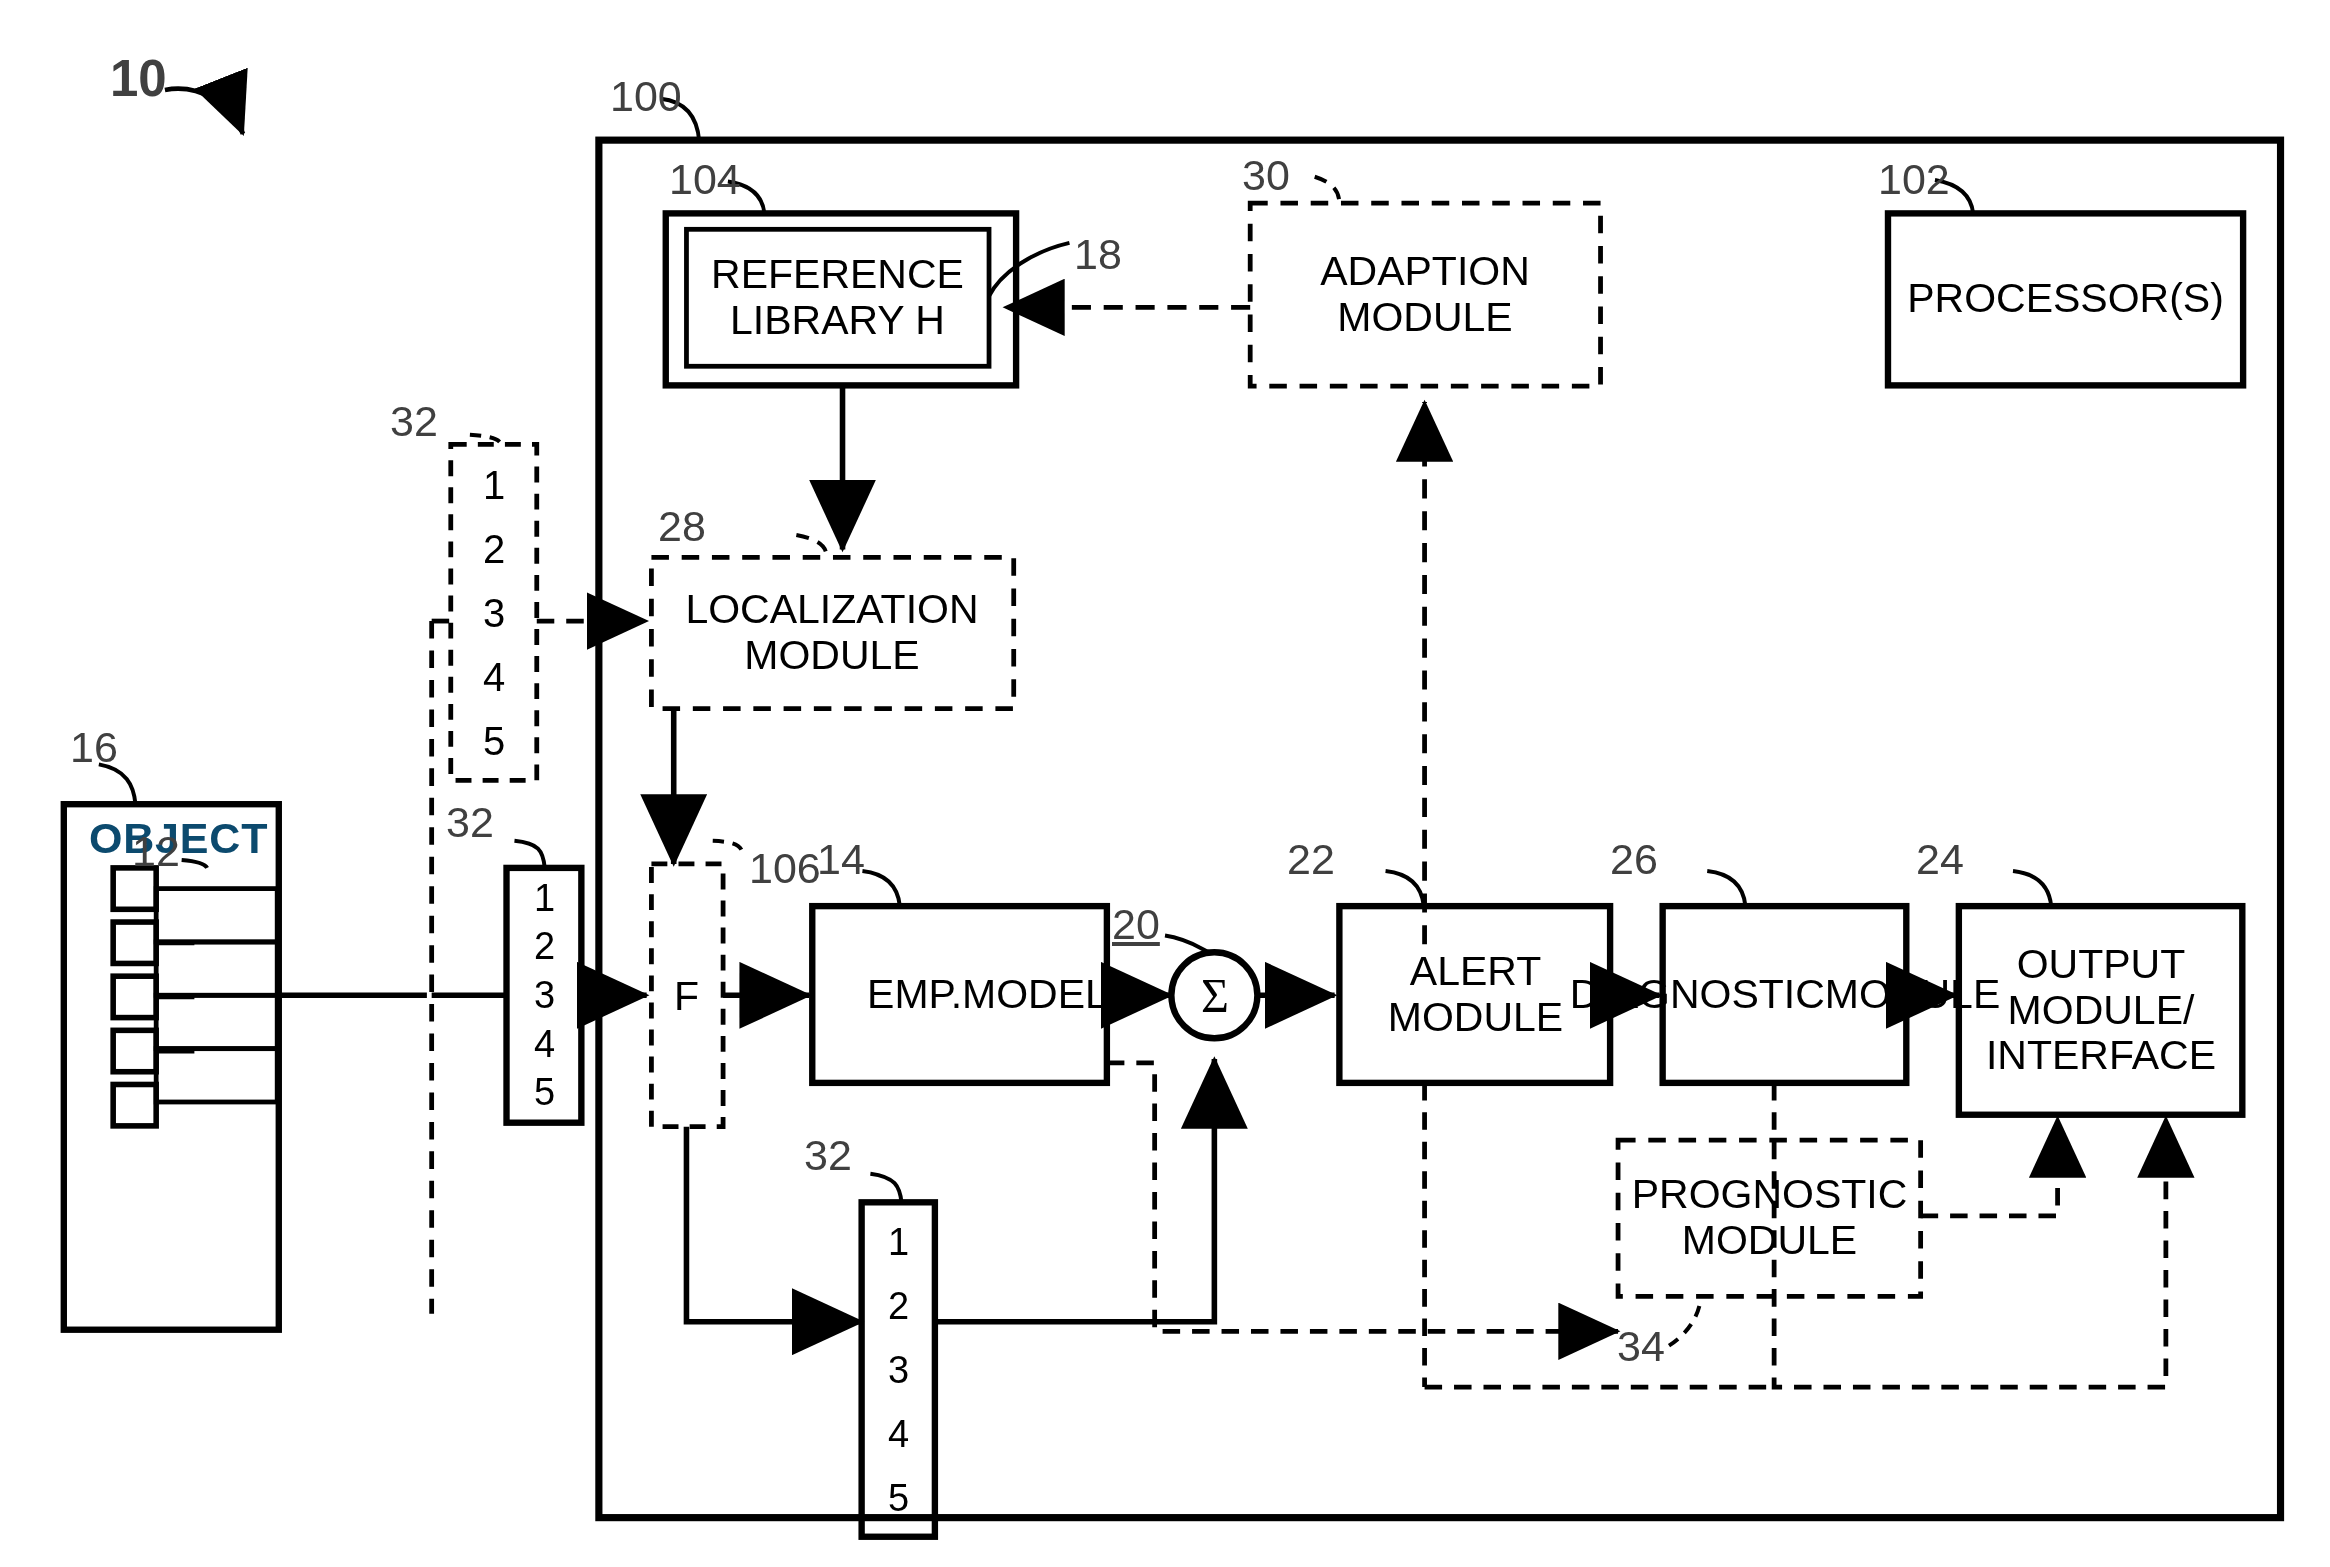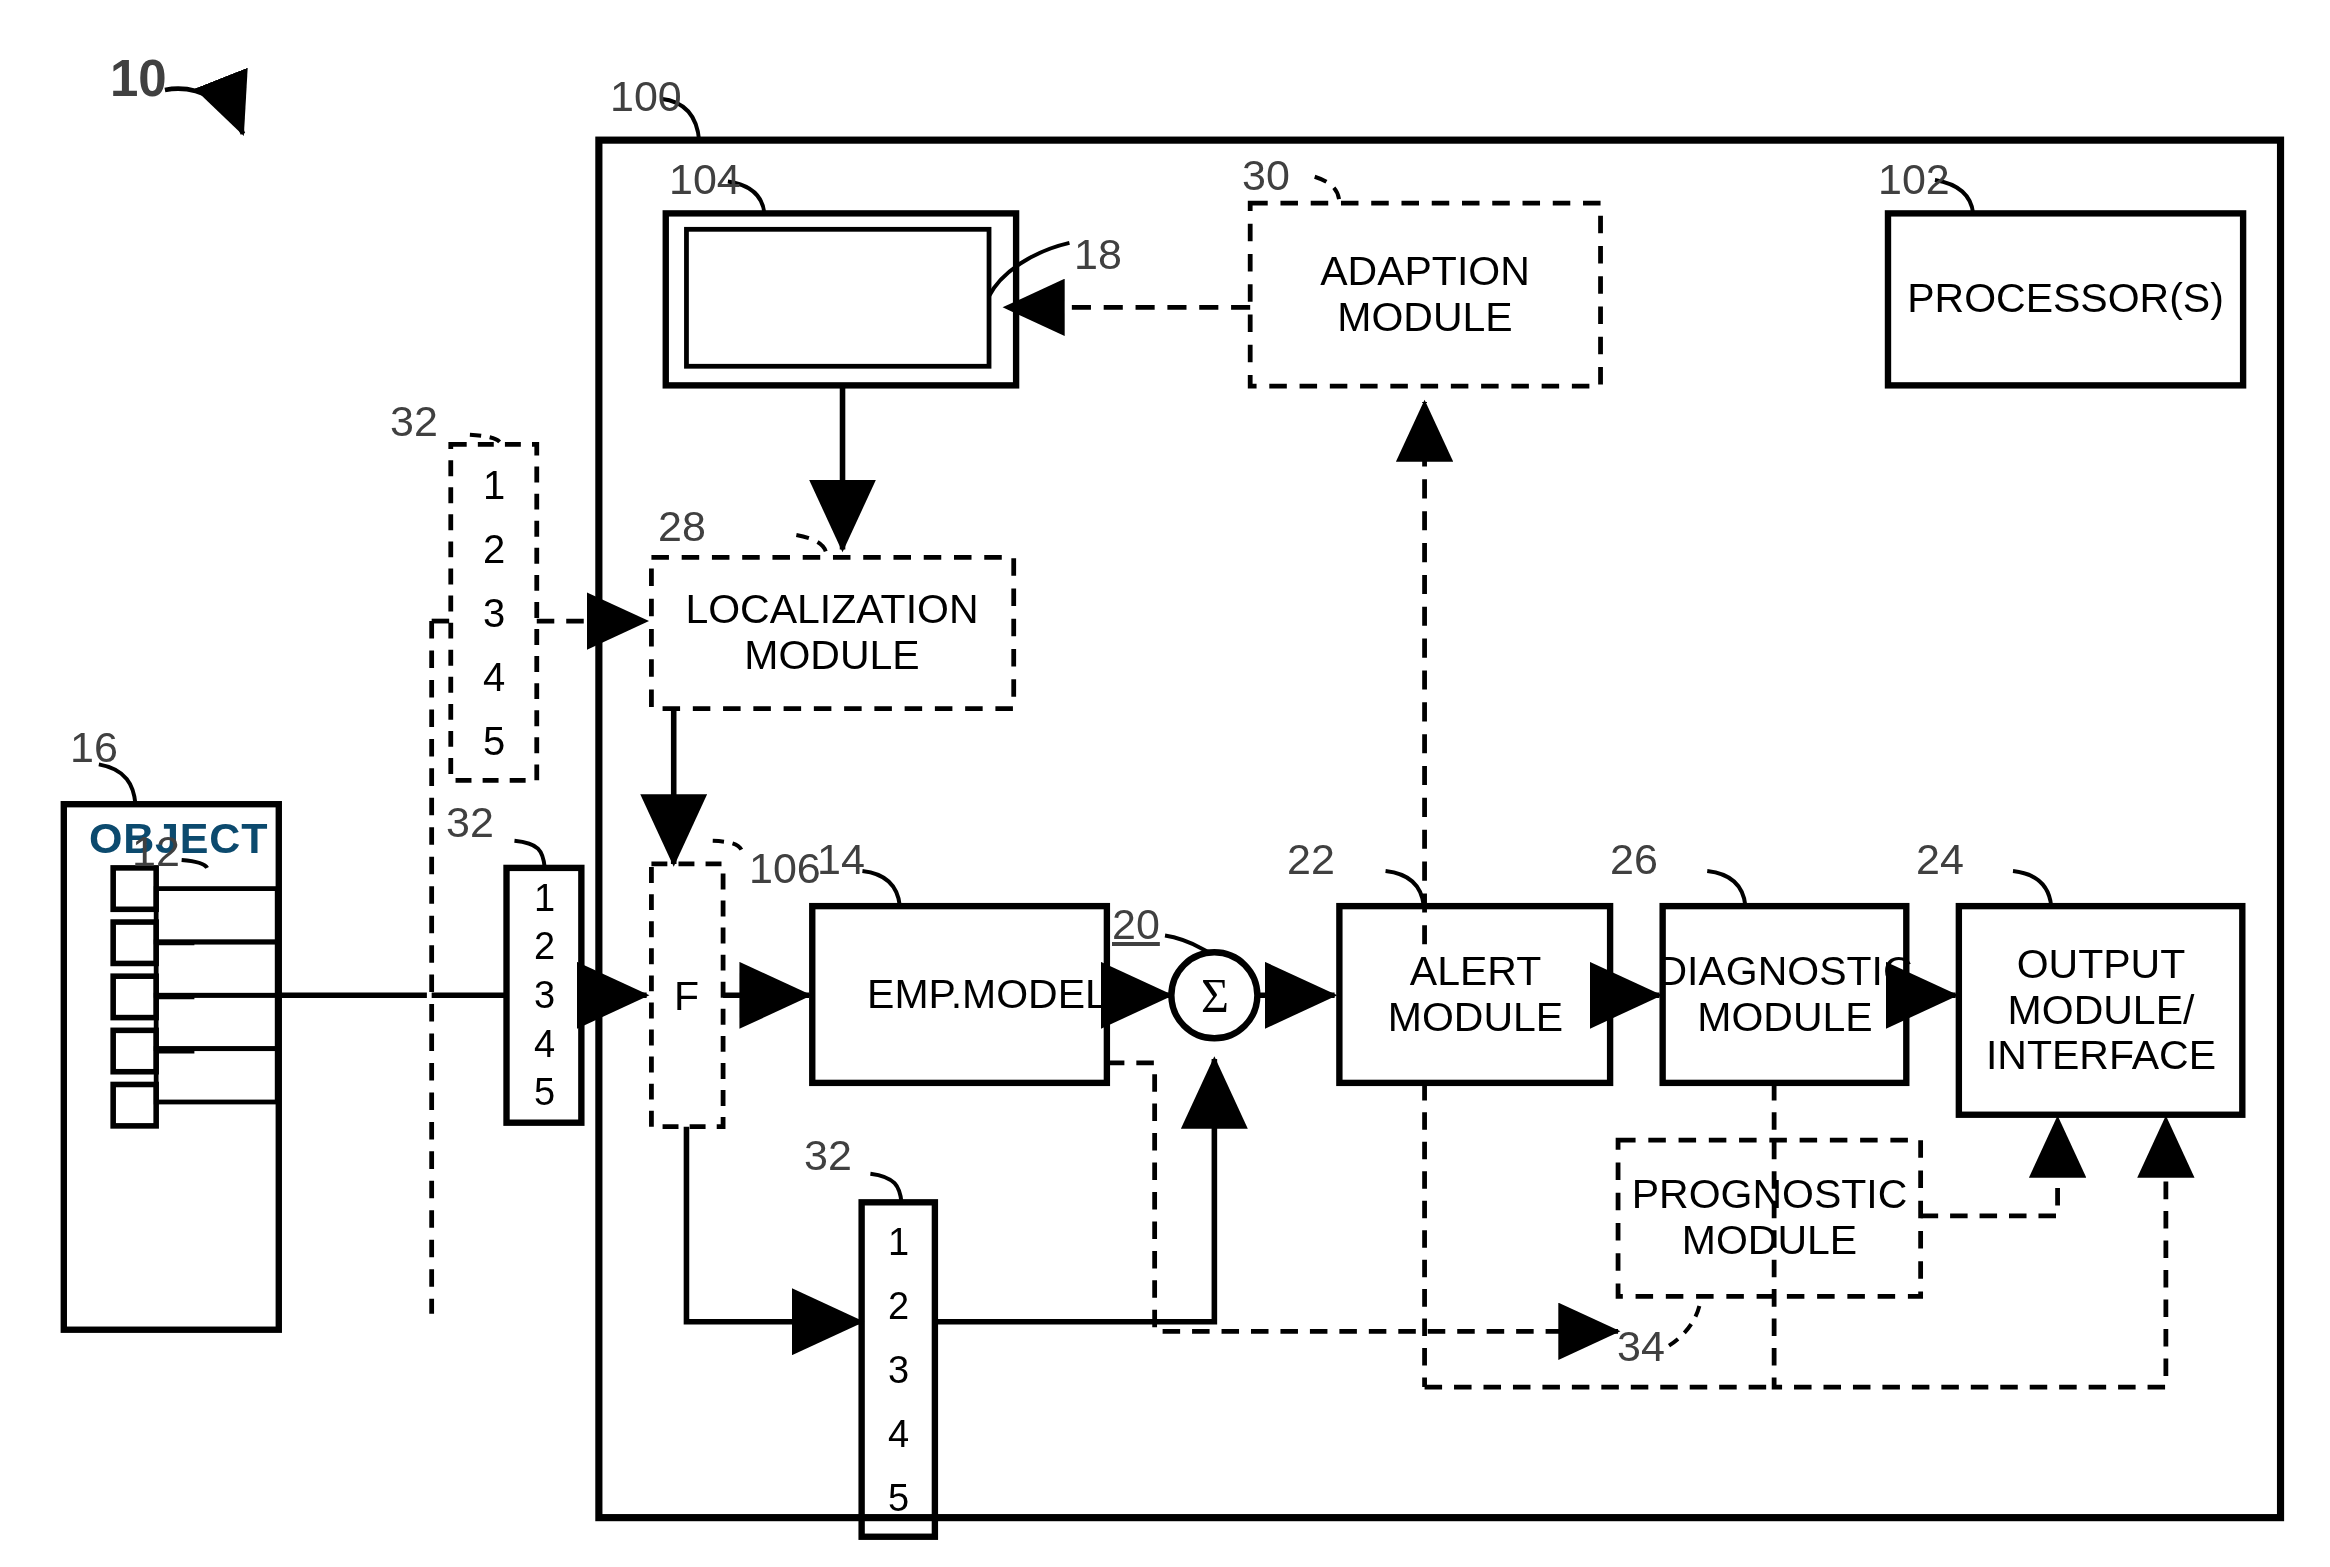--- a/index.html
+++ b/index.html
@@ -211,20 +211,24 @@
 
     </g>
   </svg>
 
   <div class="refnum refnum-b" style="left:110px; top:49px; font-size:51px; font-weight:bold;">10</div>
 
   <div class="refnum" style="left:610px; top:72px;">100</div>
 
   <div class="refnum" style="left:669px; top:155px;">104</div>
   <div class="refnum" style="left:1074px; top:230px;">18</div>
+  <div class="boxtext" style="left:686px; top:229px; width:303px; height:137px; flex-direction:column;">
+    <span>REFERENCE</span>
+    <span>LIBRARY H</span>
+  </div>
 
   <div class="refnum" style="left:1242px; top:151px;">30</div>
   <div class="boxtext" style="left:1250px; top:203px; width:350px; height:183px; flex-direction:column;">
     <span>ADAPTION</span>
     <span>MODULE</span>
   </div>
 
   <div class="refnum" style="left:1878px; top:155px;">102</div>
   <div class="boxtext" style="left:1888px; top:213px; width:355px; height:172px;">
     <span>PROCESSOR(S)</span>
@@ -279,21 +283,21 @@
     <span>5</span>
   </div>
 
   <div class="refnum" style="left:1287px; top:835px;">22</div>
   <div class="boxtext" style="left:1340px; top:906px; width:271px; height:177px; flex-direction:column;">
     <span>ALERT</span>
     <span>MODULE</span>
   </div>
 
   <div class="refnum" style="left:1610px; top:835px;">26</div>
-  <div class="boxtext" style="left:1663px; top:906px; width:244px; height:177px; flex-direction:column;text-align:right;">
+  <div class="boxtext" style="left:1663px; top:906px; width:244px; height:177px; flex-direction:row;text-align:right;">
     <span>DIAGNOSTIC</span>
     <span>MODULE</span>
   </div>
 
   <div class="refnum" style="left:1916px; top:835px;">24</div>
   <div class="boxtext" style="left:1959px; top:906px; width:284px; height:209px; flex-direction:column;">
     <span>OUTPUT</span>
     <span>MODULE/</span>
     <span>INTERFACE</span>
   </div>

